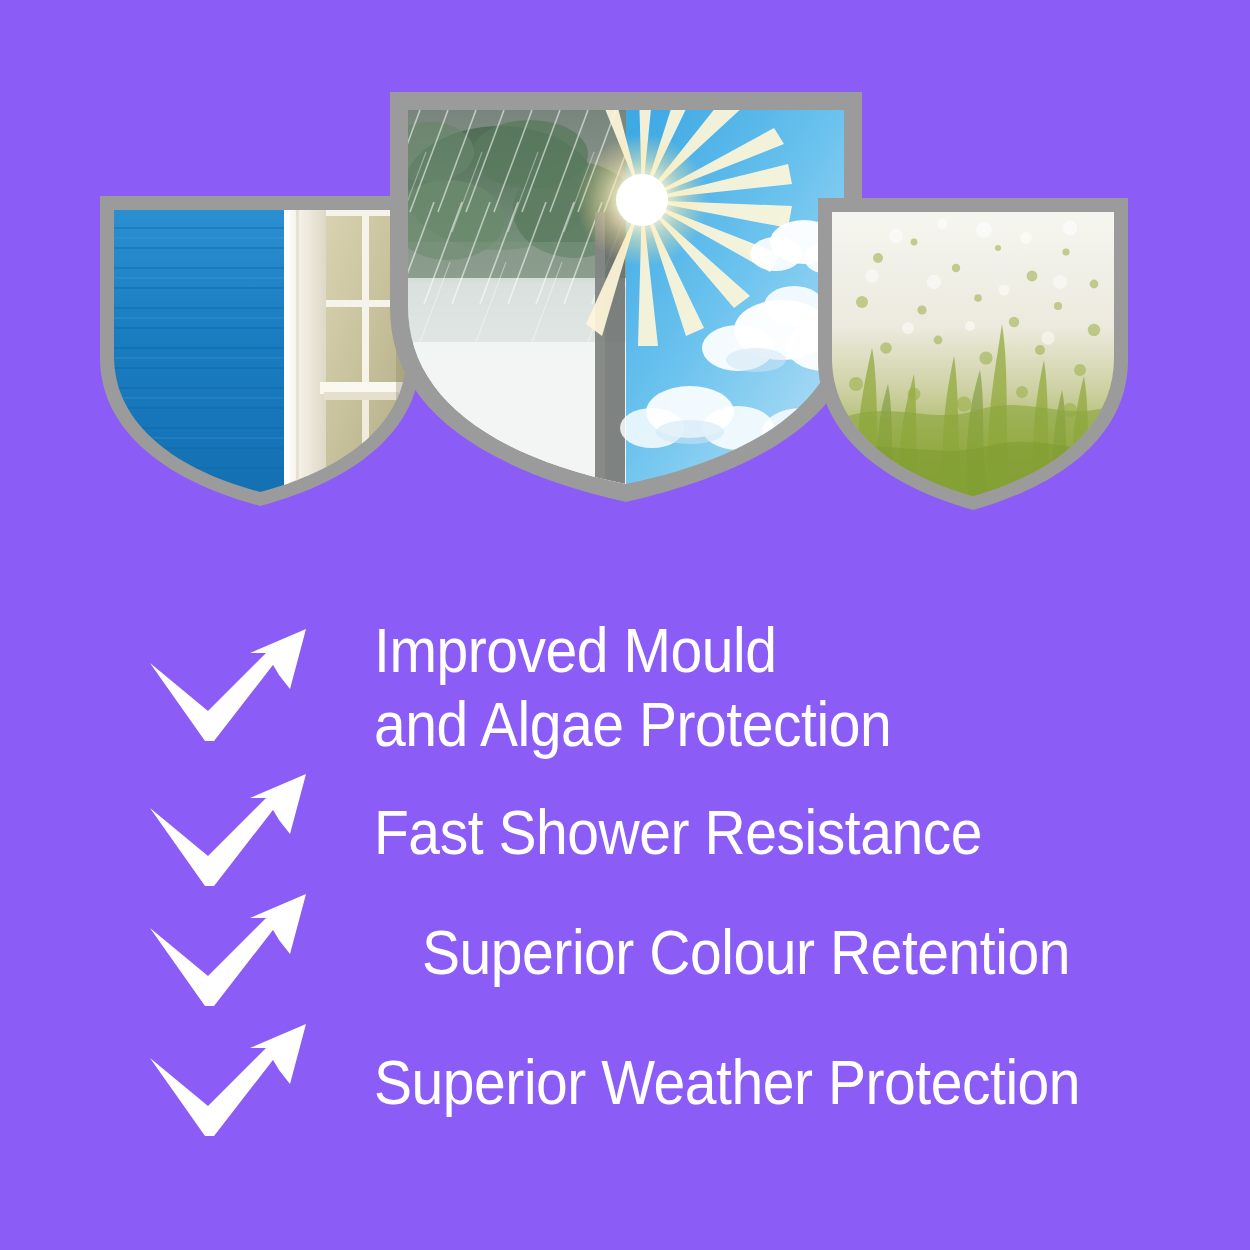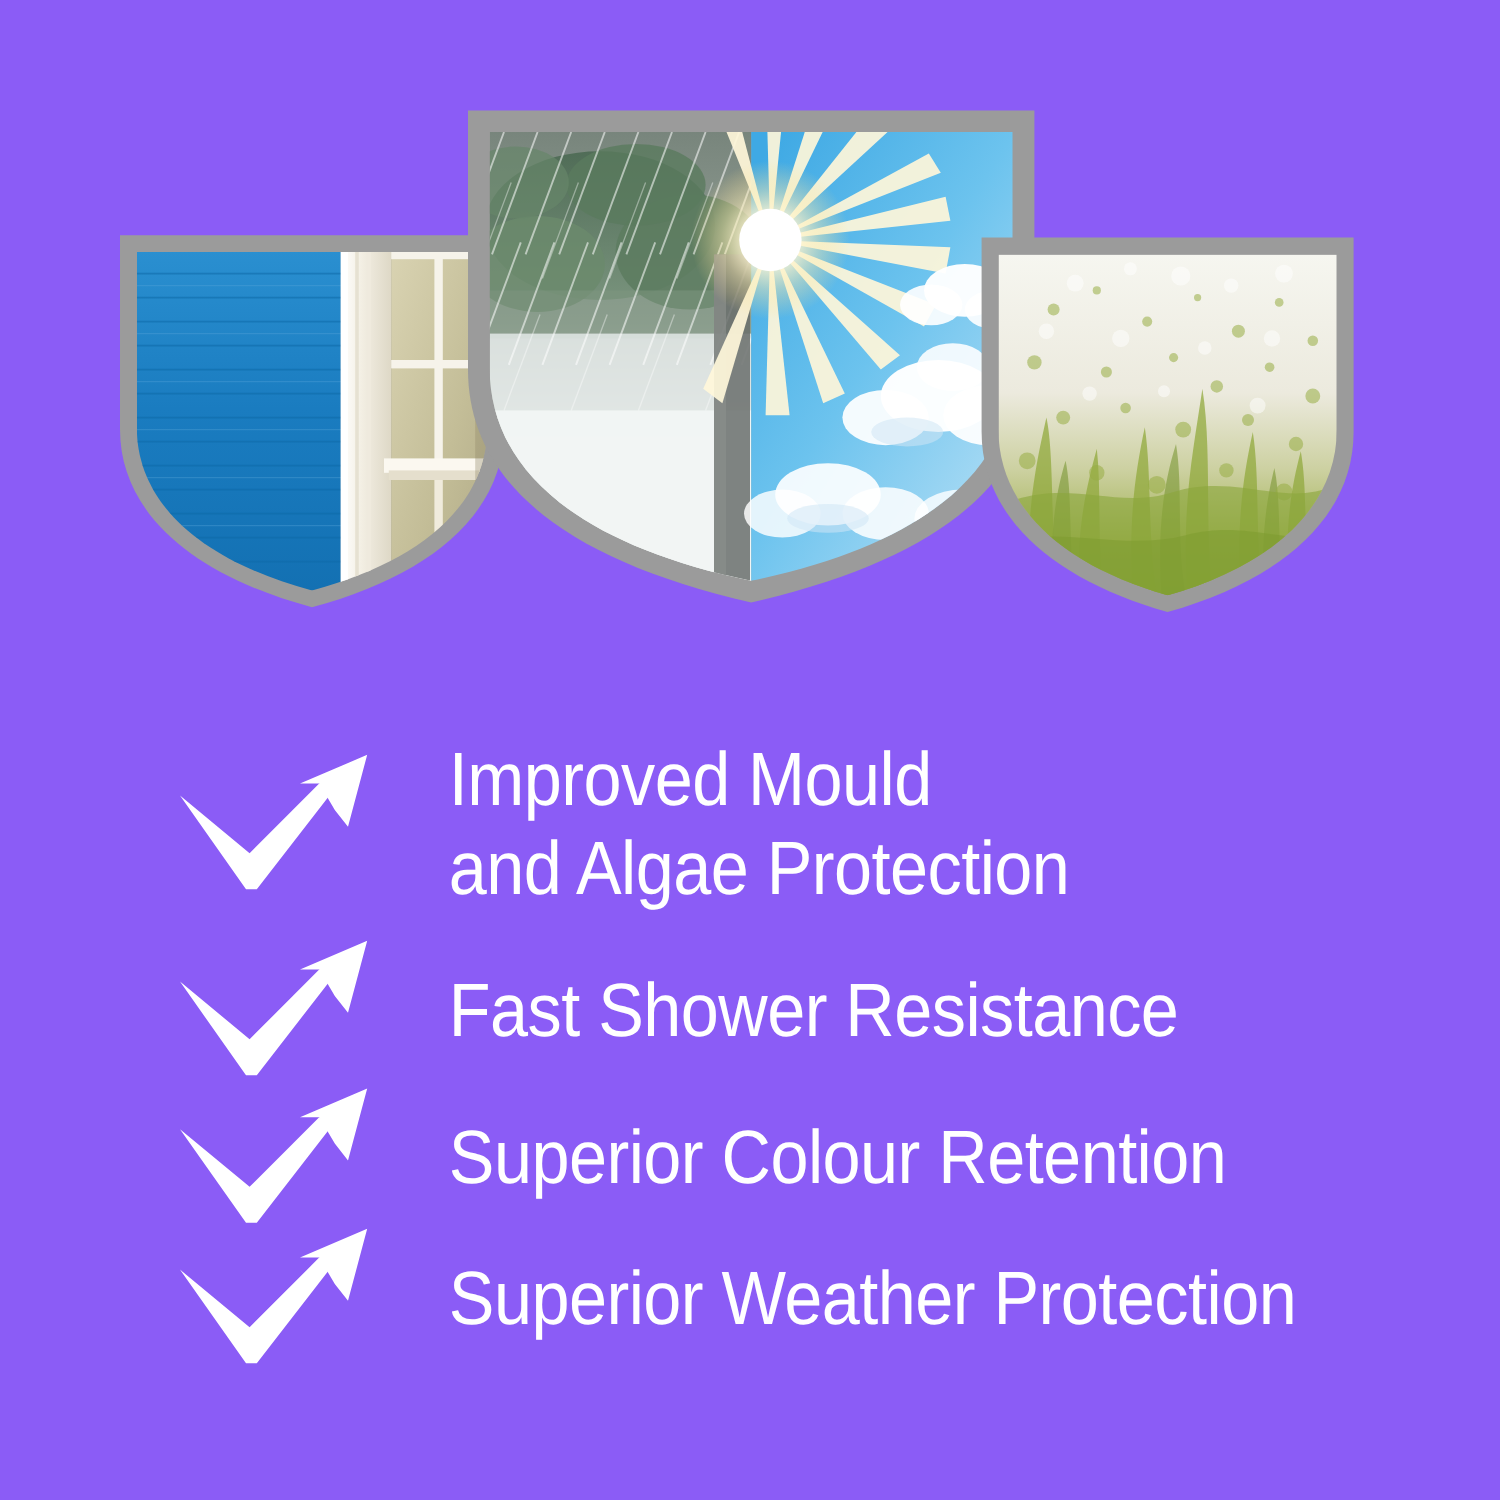--- a/index.html
+++ b/index.html
@@ -63,22 +63,22 @@
     letter-spacing: -0.5px;
     white-space: pre-line;
     transform: scaleX(0.905);
     transform-origin: left center;
     margin-left: 58px;
   }
   .benefit-row.two-line .benefit-label {
     font-size: 63px;
   }
   .r0 { top: 14px;  }
-  .r1 { top: 182px; }
-  .r2 { top: 305px; }
+  .r1 { top: 172px; }
+  .r2 { top: 292px; gap: 48px; }
   .r3 { top: 422px; }
 </style>
 </head>
 <body>
 
 <div id="poster">
 
   <div class="shields">
 
     <div class="shield" style="left:100px; top:196px;">

